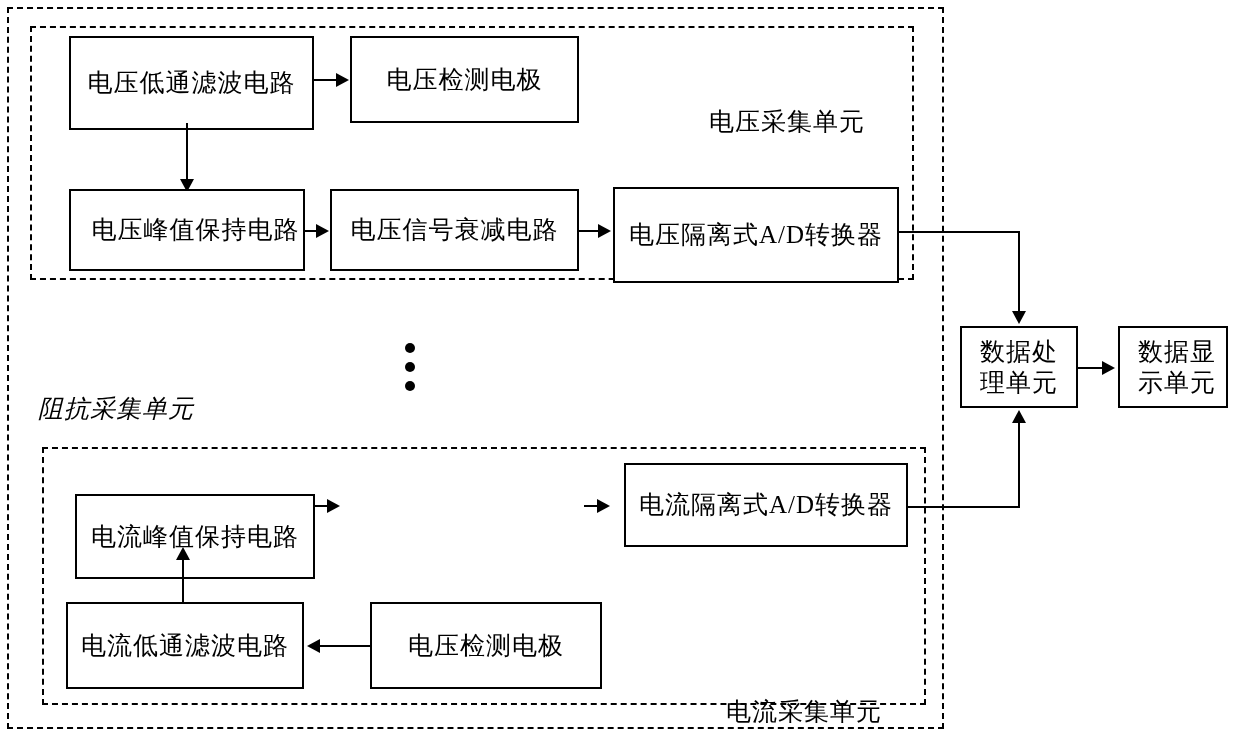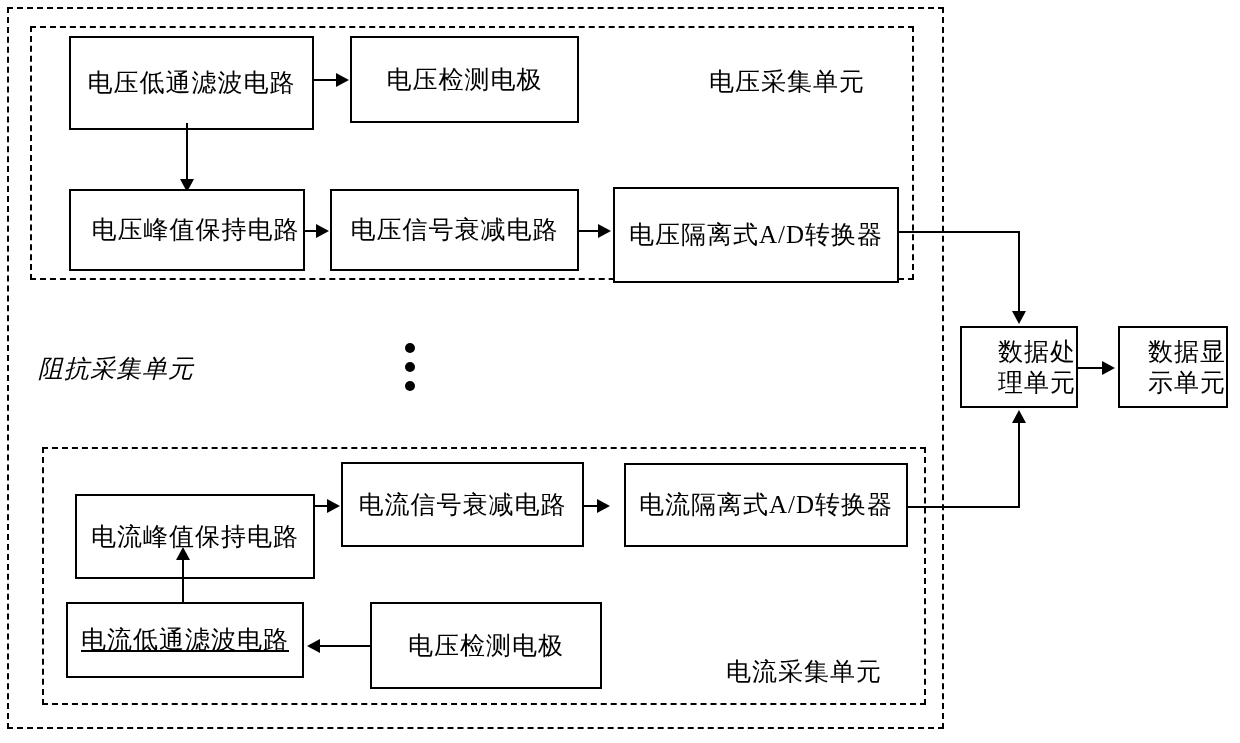--- a/index.html
+++ b/index.html
@@ -7,24 +7,24 @@
   #canvas{position:relative;width:1240px;height:743px;background:#ffffff;overflow:hidden;}
 
   
   .dashed{position:absolute;border:2px dashed #000;box-sizing:border-box;}
   .dashed-thin{position:absolute;border:2px dashed #000;box-sizing:border-box;}
 
   
   .blk{position:absolute;box-sizing:border-box;border:2px solid #000;background:#fff;
        display:flex;align-items:center;justify-content:center;text-align:center;
        font-size:25px;line-height:1.18;color:#000;letter-spacing:1px;}
-  .blk.two-line{line-height:1.25;align-items:flex-end;}
+  .blk.two-line{line-height:1.25;}
 
   
-  .lbl{position:absolute;font-size:25px;color:#000;letter-spacing:1px;white-space:nowrap;}
+  .lbl{position:absolute;font-size:25px;color:#000;letter-spacing:1px;white-space:nowrap;margin-top:40px;}
 
   
   .h-line{position:absolute;height:0;border-top:2px solid #000;}
   .v-line{position:absolute;width:0;border-left:2px solid #000;}
 
   
   .arrow-r{position:absolute;width:0;height:0;
            border-top:7px solid transparent;border-bottom:7px solid transparent;
            border-left:13px solid #000;}
   .arrow-l{position:absolute;width:0;height:0;
@@ -96,35 +96,34 @@
   <div class="blk two-line" style="left:1118px;top:326px;width:110px;height:82px;flex-direction:column;padding-left:8px;">
     <span>数据显</span>
     <span>示单元</span>
   </div>
 
   <div class="h-line" style="left:1078px;top:367px;width:26px;"></div>
   <div class="arrow-r" style="left:1102px;top:361px;"></div>
 
   <div class="blk" style="left:75px;top:462px;width:240px;height:85px;margin-top:32px;">电流峰值保持电路</div>
 
-  <div class="blk" style="left:341px;top:462px;width:243px;height:85px;">电流信号衰减电路</div>
 
   <div class="blk" style="left:624px;top:463px;width:284px;height:84px;">电流隔离式A/D转换器</div>
 
   <div class="h-line" style="left:315px;top:505px;width:13px;"></div>
   <div class="arrow-r" style="left:327px;top:499px;"></div>
 
   <div class="h-line" style="left:584px;top:505px;width:14px;"></div>
   <div class="arrow-r" style="left:597px;top:499px;"></div>
 
   <div class="h-line" style="left:908px;top:506px;width:112px;"></div>
   <div class="v-line" style="left:1018px;top:422px;height:85px;"></div>
   <div class="arrow-u" style="left:1012px;top:410px;"></div>
 
-  <div class="blk" style="left:66px;top:602px;width:238px;height:76px;text-decoration:underline;">电流低通滤波电路</div>
+  <div class="blk" style="left:66px;top:602px;width:238px;height:87px;">电流低通滤波电路</div>
 
   <div class="blk" style="left:370px;top:602px;width:232px;height:87px;">电压检测电极</div>
 
   <div class="h-line" style="left:320px;top:645px;width:52px;"></div>
   <div class="arrow-l" style="left:307px;top:639px;"></div>
 
   <div class="v-line" style="left:182px;top:559px;height:44px;"></div>
   <div class="arrow-u" style="left:176px;top:547px;"></div>
 
   <div class="lbl" style="left:726px;top:655px;">电流采集单元</div>

